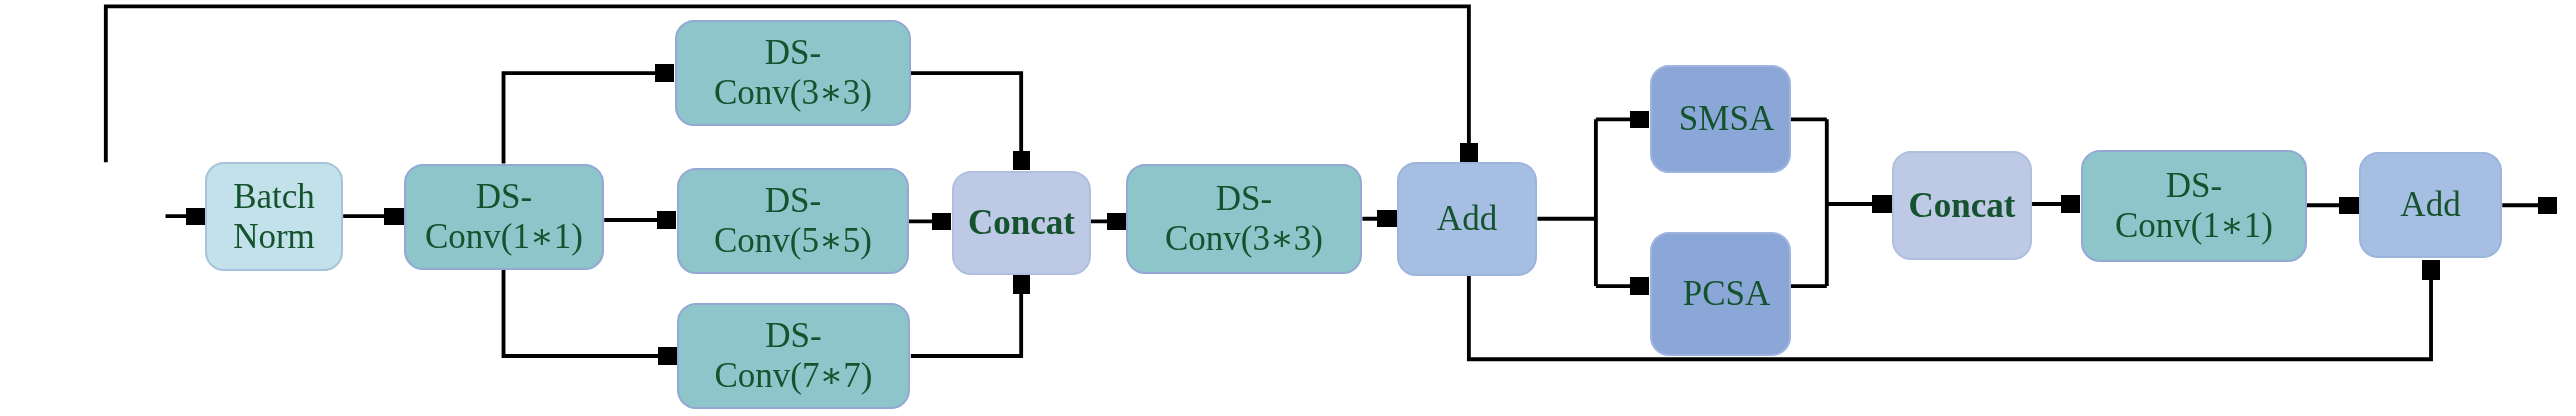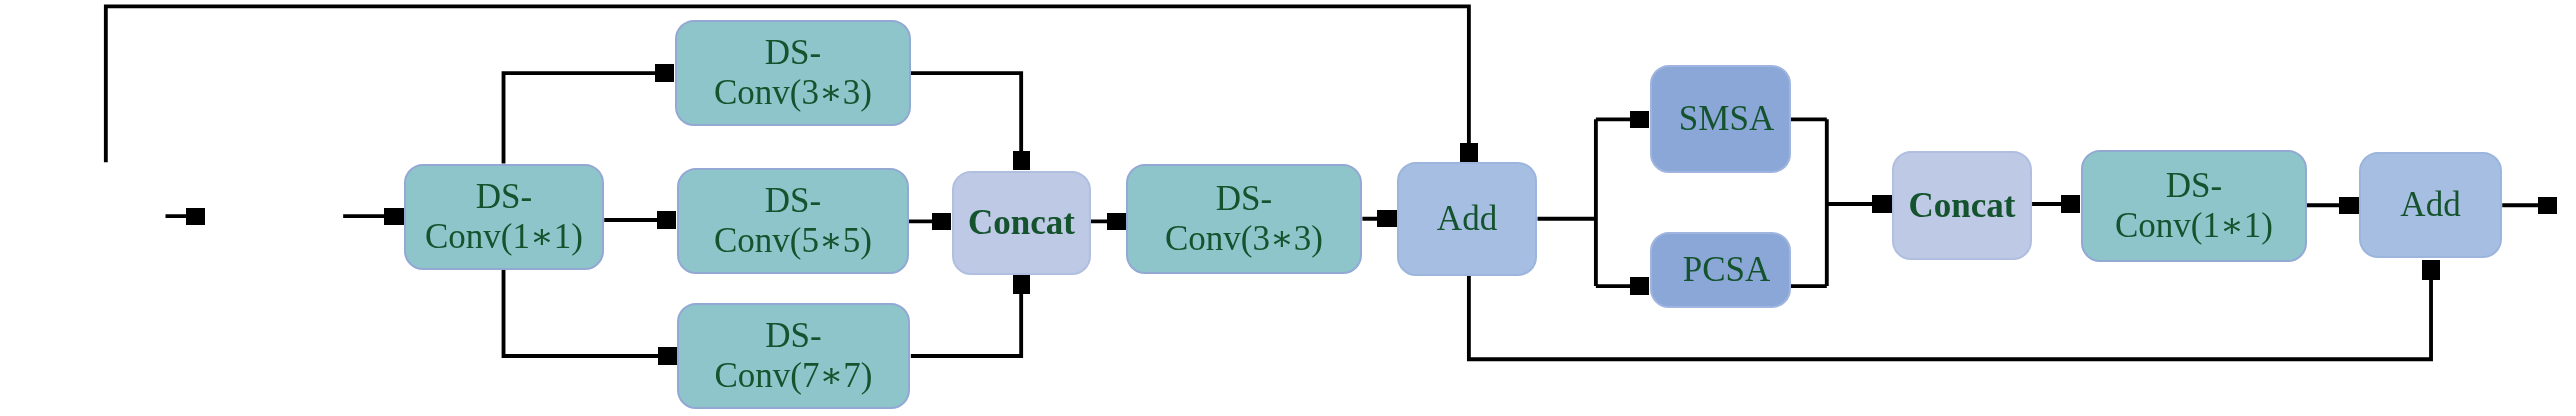--- a/index.html
+++ b/index.html
@@ -42,21 +42,21 @@
   .n-batch-norm  { left:  205px; top: 162px; width: 138px; height: 109px;
                    background: var(--node-norm);  border-color: var(--border-norm); }
   .n-conv1a      { left:  404px; top: 164px; width: 200px; height: 106px; }
   .n-conv3a      { left: 675px; top:  20px; width: 236px; height: 106px; }
   .n-conv5       { left: 677px; top: 168px; width: 232px; height: 106px; }
   .n-conv7       { left: 677px; top: 303px; width: 233px; height: 106px; }
   .n-concat1     { left: 952px; top: 171px; width: 139px; height: 104px; }
   .n-conv3b      { left: 1126px; top: 164px; width: 236px; height: 110px; }
   .n-add1        { left: 1397px; top: 162px; width: 140px; height: 114px; }
   .n-smsa        { left: 1650px; top: 65px; width: 141px; height: 108px; }
-  .n-pcsa        { left: 1650px; top: 232px; width: 141px; height: 76px; }
+  .n-pcsa        { left: 1650px; top: 232px; width: 141px; height: 124px; }
   .n-concat2     { left: 1892px; top: 151px; width: 140px; height: 109px; }
   .n-conv1b      { left: 2081px; top: 150px; width: 226px; height: 112px; }
   .n-add2        { left: 2359px; top: 152px; width: 143px; height: 106px; }
   
   .t-conv   { background: var(--node-conv);   border-color: var(--border-conv); }
   .t-concat { background: var(--node-concat); border-color: var(--border-concat); font-weight: bold; }
   .t-add    { background: var(--node-add);    border-color: var(--border-add); }
   .t-attn   { background: var(--node-attn);   border-color: var(--border-attn); padding-left: 12px; }
 </style>
 </head>
@@ -90,20 +90,24 @@
     <path d="M 2792,446 H 2848"></path>
     <path d="M 2848,186 V 446"></path>
     <path d="M 2848,318 H 2948" marker-end="url(#arr)"></path>
     <path d="M 3168,318 H 3242" marker-end="url(#arr)"></path>
     <path d="M 3596,320 H 3676" marker-end="url(#arr)"></path>
     <path d="M 3901,320 H 3985" marker-end="url(#arr)"></path>
     <path d="M 2290,430 V 560 H 3790 V 407" marker-end="url(#arr)"></path>
   </svg>
 
 
+  <div class="node n-batch-norm">
+    <span>Batch
+Norm</span>
+  </div>
 
   <div class="node n-conv1a t-conv">
     <span>DS-
 Conv(1∗1)</span>
   </div>
 
   <div class="node n-conv3a t-conv">
     <span>DS-
 Conv(3∗3)</span>
   </div>

